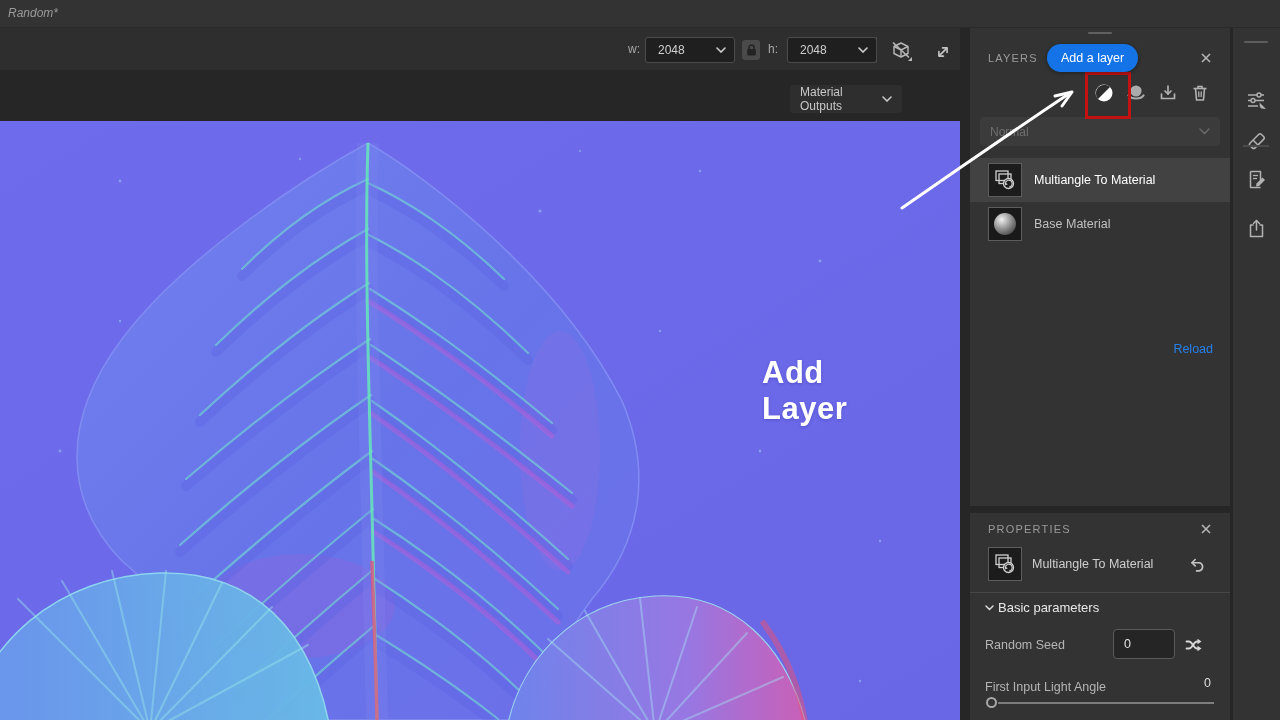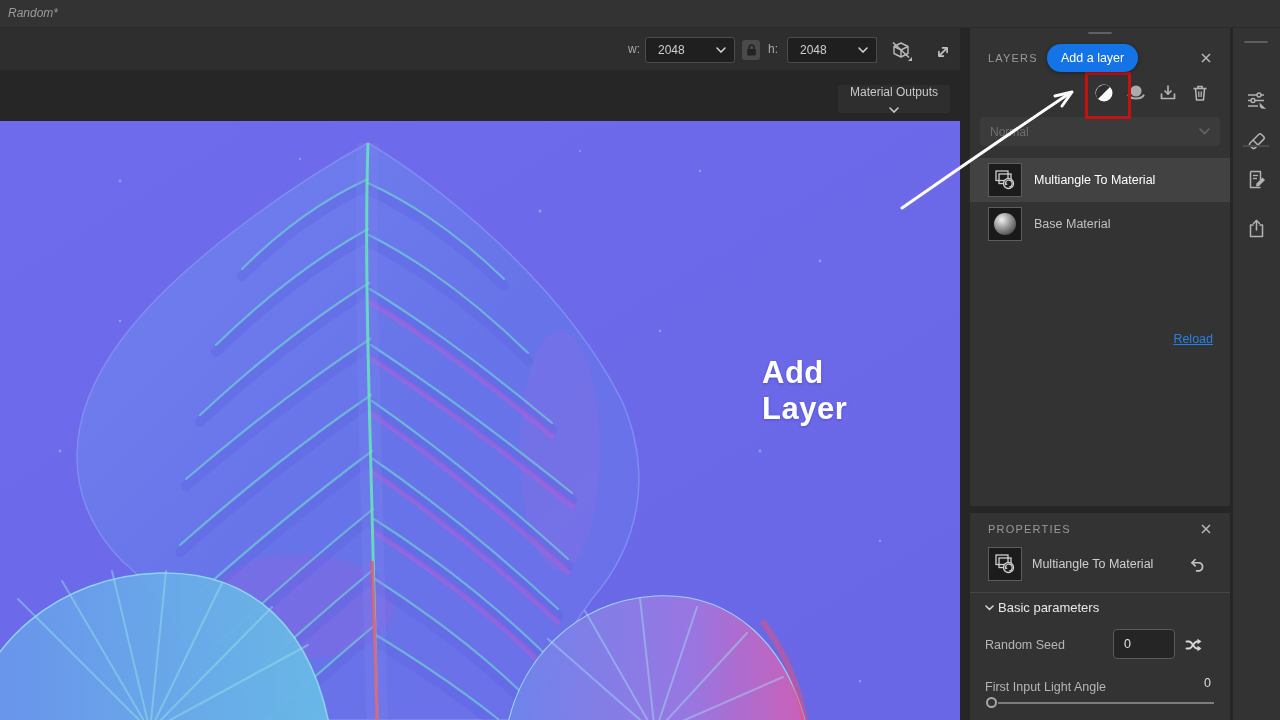--- a/index.html
+++ b/index.html
@@ -47,21 +47,21 @@
       display:flex;align-items:center;justify-content:space-between;padding:0 10px;color:#6f6f6f;font-size:12px;}
 
   .layer-list{left:0;top:130px;width:260px;}
   .layer-row{display:flex;align-items:center;height:44px;padding-left:18px;box-sizing:border-box;cursor:pointer;}
   .layer-row.selected{background:#424242;}
   .thumb{width:34px;height:34px;box-sizing:border-box;border:1px solid #5d5d5d;background:#1c1c1c;
       display:flex;align-items:center;justify-content:center;flex:none;}
   .layer-label{margin-left:12px;font-size:12.5px;color:#c0c0c0;}
   .layer-row.selected .layer-label{color:#fff;}
 
-  .reload-link{right:17px;top:304px;font-size:12.5px;color:#2680eb;cursor:pointer;text-decoration:underline;}
+  .reload-link{right:17px;top:314px;font-size:12.5px;color:#2680eb;cursor:pointer;}
 
   .panel-split{left:0;top:478px;width:260px;height:7px;background:#262626;}
 
   .prop-item-name{font-size:12.5px;color:#cfcfcf;}
   .prop-divider{left:0;top:564px;width:260px;height:1px;background:#464646;}
   .section-header{left:15px;top:572px;display:flex;align-items:center;gap:4px;color:#e8e8e8;font-size:13px;cursor:pointer;}
   .param-label{font-size:12.5px;color:#b5b5b5;}
   .seed-input{left:143px;top:601px;width:62px;height:30px;box-sizing:border-box;background:#252525;
       border:1px solid #5a5a5a;border-radius:4px;color:#e3e3e3;font-size:12.5px;padding:0 0 0 10px;
       font-family:"Liberation Sans",sans-serif;}
@@ -132,21 +132,21 @@
         <svg width="20" height="20" viewBox="0 0 22 22">
           <line x1="7" y1="15" x2="15" y2="7" stroke="#c4c4c4" stroke-width="1.8" stroke-linecap="round"></line>
           <polyline points="10.5,6.5 15.5,6.5 15.5,11.5" fill="none" stroke="#c4c4c4" stroke-width="1.8" stroke-linecap="round" stroke-linejoin="round"></polyline>
           <polyline points="6.5,10.5 6.5,15.5 11.5,15.5" fill="none" stroke="#c4c4c4" stroke-width="1.8" stroke-linecap="round" stroke-linejoin="round"></polyline>
         </svg>
       </span>
     </div>
   </div>
 
   <div class="abs topbar3">
-    <div class="abs outputs-select" style="left:838px;top:15px;flex-direction:column;">
+    <div class="abs outputs-select" style="left:790px;top:15px;">
       <span>Material Outputs</span>
       <span>
         <svg width="10" height="6" viewBox="0 0 10 6">
             <polyline points="1,1 5,5 9,1" fill="none" stroke="#c8c8c8" stroke-width="1.6" stroke-linecap="round"></polyline>
           </svg>
       </span>
     </div>
   </div>
 
   <div class="abs canvas">

